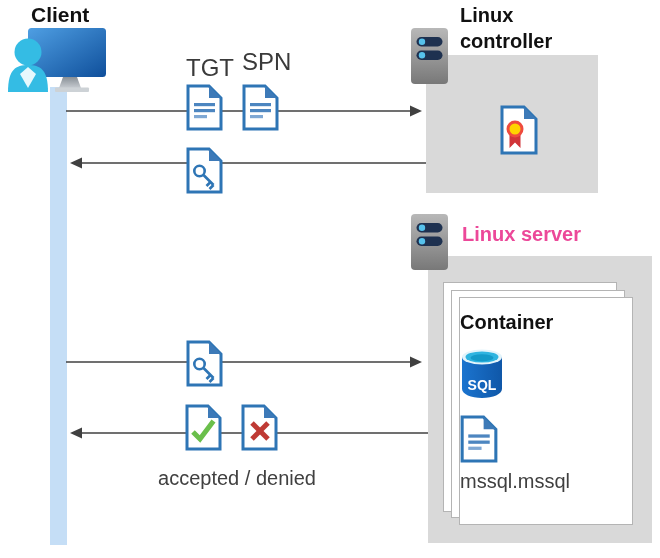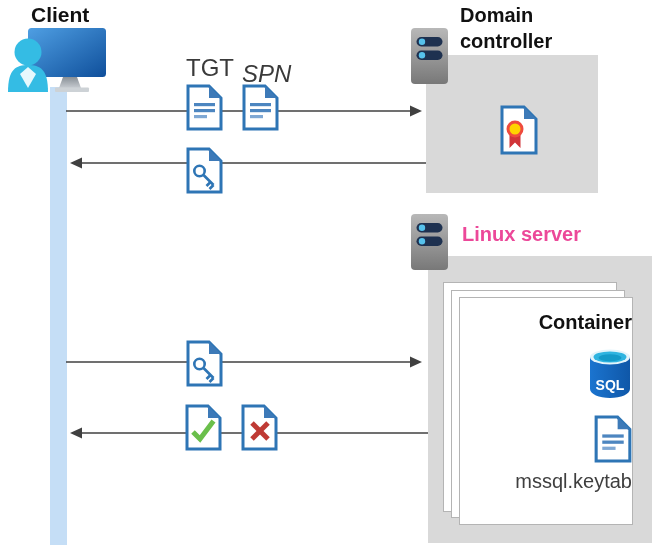--- a/index.html
+++ b/index.html
@@ -10,21 +10,21 @@
   .abs{position:absolute;}
   
   .client-label{left:31px;top:3px;font-size:21px;font-weight:700;color:#111;z-index:4;}
   .client-icon{left:8px;top:27px;z-index:3;}
   .lifeline{left:50px;top:87px;width:17px;height:458px;background:#c5def6;z-index:1;}
   
   .arrows{left:0;top:0;z-index:2;}
   
   .msg-label{font-size:24px;color:#3a3a3a;z-index:3;}
   .tgt-label{left:186px;top:54px;width:40px;text-align:center;}
-  .spn-label{left:242px;top:60px;width:40px;text-align:left;font-style:italic;}
+  .spn-label{left:242px;top:48px;width:40px;text-align:left;}
   .doc{z-index:3;}
   .doc-tgt{left:186px;top:84px;}
   .doc-spn{left:242px;top:84px;}
   .doc-key-return{left:186px;top:147px;}
   .doc-key-send{left:186px;top:340px;}
   .doc-accepted{left:185px;top:404px;}
   .doc-denied{left:241px;top:404px;}
   .caption{left:137px;top:467px;width:200px;text-align:center;font-size:20px;color:#404040;z-index:3;}
   
   .dc-box{left:426px;top:55px;width:172px;height:138px;background:#d9d9d9;z-index:0;}
@@ -32,21 +32,21 @@
   .dc-title{left:460px;top:2px;width:118px;font-size:20px;line-height:26px;font-weight:700;color:#111;z-index:3;}
   .cert-icon{left:500px;top:105px;z-index:3;}
   
   .linux-box{left:428px;top:256px;width:224px;height:287px;background:#d9d9d9;z-index:0;}
   .linux-server-icon{left:411px;top:214px;z-index:3;}
   .linux-title{left:462px;top:223px;font-size:20px;font-weight:700;color:#ec4899;z-index:3;}
   .card{background:#ffffff;border:1px solid #b4b4b4;box-sizing:border-box;}
   .card-back-2{left:443px;top:282px;width:174px;height:230px;z-index:1;}
   .card-back-1{left:451px;top:290px;width:174px;height:228px;z-index:1;}
   .card-front{left:459px;top:297px;width:174px;height:228px;z-index:2;
-    display:flex;flex-direction:column;align-items:flex-end;}
+    display:flex;flex-direction:column;align-items:flex-start;}
   .container-title{margin-top:13px;font-size:20px;font-weight:700;color:#111;}
   .sql-icon{margin-top:14px;}
   .keytab-icon{margin-top:17px;}
   .keytab-label{margin-top:7px;font-size:20px;color:#3f3f3f;}
 </style>
 </head>
 <body>
 
 <div class="canvas">
 
@@ -144,36 +144,37 @@
 
   <svg class="abs doc doc-denied" width="37" height="47" viewBox="0 0 37 47">
     <path d="M2 2 H23 L35 14 V45 H2 Z" fill="#ffffff" stroke="#2e75b5" stroke-width="3"></path>
     <polygon points="23,2 35,14 23,14" fill="#3d7ab8"></polygon>
     <g stroke="#bf3a34" stroke-width="5" fill="none">
       <line x1="11" y1="19" x2="27" y2="35"></line>
       <line x1="27" y1="19" x2="11" y2="35"></line>
     </g>
   </svg>
 
+  <div class="abs caption">accepted / denied</div>
 
   <div class="abs dc-box"></div>
   <svg class="abs dc-server-icon" width="37" height="56" viewBox="0 0 37 56">
     <defs>
       <linearGradient id="srv-g1" x1="0" y1="0" x2="0" y2="1">
         <stop offset="0" stop-color="#b8b8b8"></stop>
           <stop offset="1" stop-color="#787878"></stop>
       </linearGradient>
     </defs>
     <rect x="0" y="0" width="37" height="56" rx="4" fill="url(#srv-g1)"></rect>
     <rect x="5.5" y="9" width="26" height="9.5" rx="4.75" fill="#1e3150"></rect>
     <circle cx="11" cy="13.75" r="3.2" fill="#56c2ec"></circle>
     <rect x="5.5" y="22.5" width="26" height="9.5" rx="4.75" fill="#1e3150"></rect>
     <circle cx="11" cy="27.25" r="3.2" fill="#56c2ec"></circle>
   </svg>
-  <div class="abs dc-title">Domain controller</div>
+  <div class="abs dc-title">Linux controller</div>
   <svg class="abs cert-icon" width="38" height="50" viewBox="0 0 38 50">
     <path d="M2 2 H24 L36 14 V48 H2 Z" fill="#ffffff" stroke="#2e75b5" stroke-width="3"></path>
     <polygon points="24,2 36,14 24,14" fill="#3d7ab8"></polygon>
     <path d="M9.5 27 L9.5 43 L15 37.5 L20.5 43 L20.5 27 Z" fill="#d13438"></path>
     <circle cx="15" cy="24" r="7" fill="#ffd400" stroke="#ef4b3e" stroke-width="3"></circle>
   </svg>
 
   <div class="abs linux-box"></div>
   <svg class="abs linux-server-icon" width="37" height="56" viewBox="0 0 37 56">
     <defs>
@@ -207,16 +208,16 @@
       <ellipse cx="22" cy="9.8" rx="11.5" ry="3.6" fill="#149ac9"></ellipse>
       <text x="22" y="42" text-anchor="middle" font-size="14" font-weight="bold" fill="#ffffff" font-family="Liberation Sans, sans-serif">SQL</text>
     </svg>
     <svg class="keytab-icon" width="38" height="48" viewBox="0 0 37 47">
       <path d="M2 2 H23 L35 14 V45 H2 Z" fill="#ffffff" stroke="#2e75b5" stroke-width="3"></path>
       <polygon points="23,2 35,14 23,14" fill="#3d7ab8"></polygon>
       <rect x="8" y="19" width="21" height="3.2" fill="#4d86c0"></rect>
       <rect x="8" y="25" width="21" height="3.2" fill="#4d86c0"></rect>
       <rect x="8" y="31" width="13" height="3.2" fill="#7fa8d4"></rect>
     </svg>
-    <div class="keytab-label">mssql.keytab</div>
+    <div class="keytab-label">mssql.mssql</div>
   </div>
 
 </div>
 
 </body></html>

